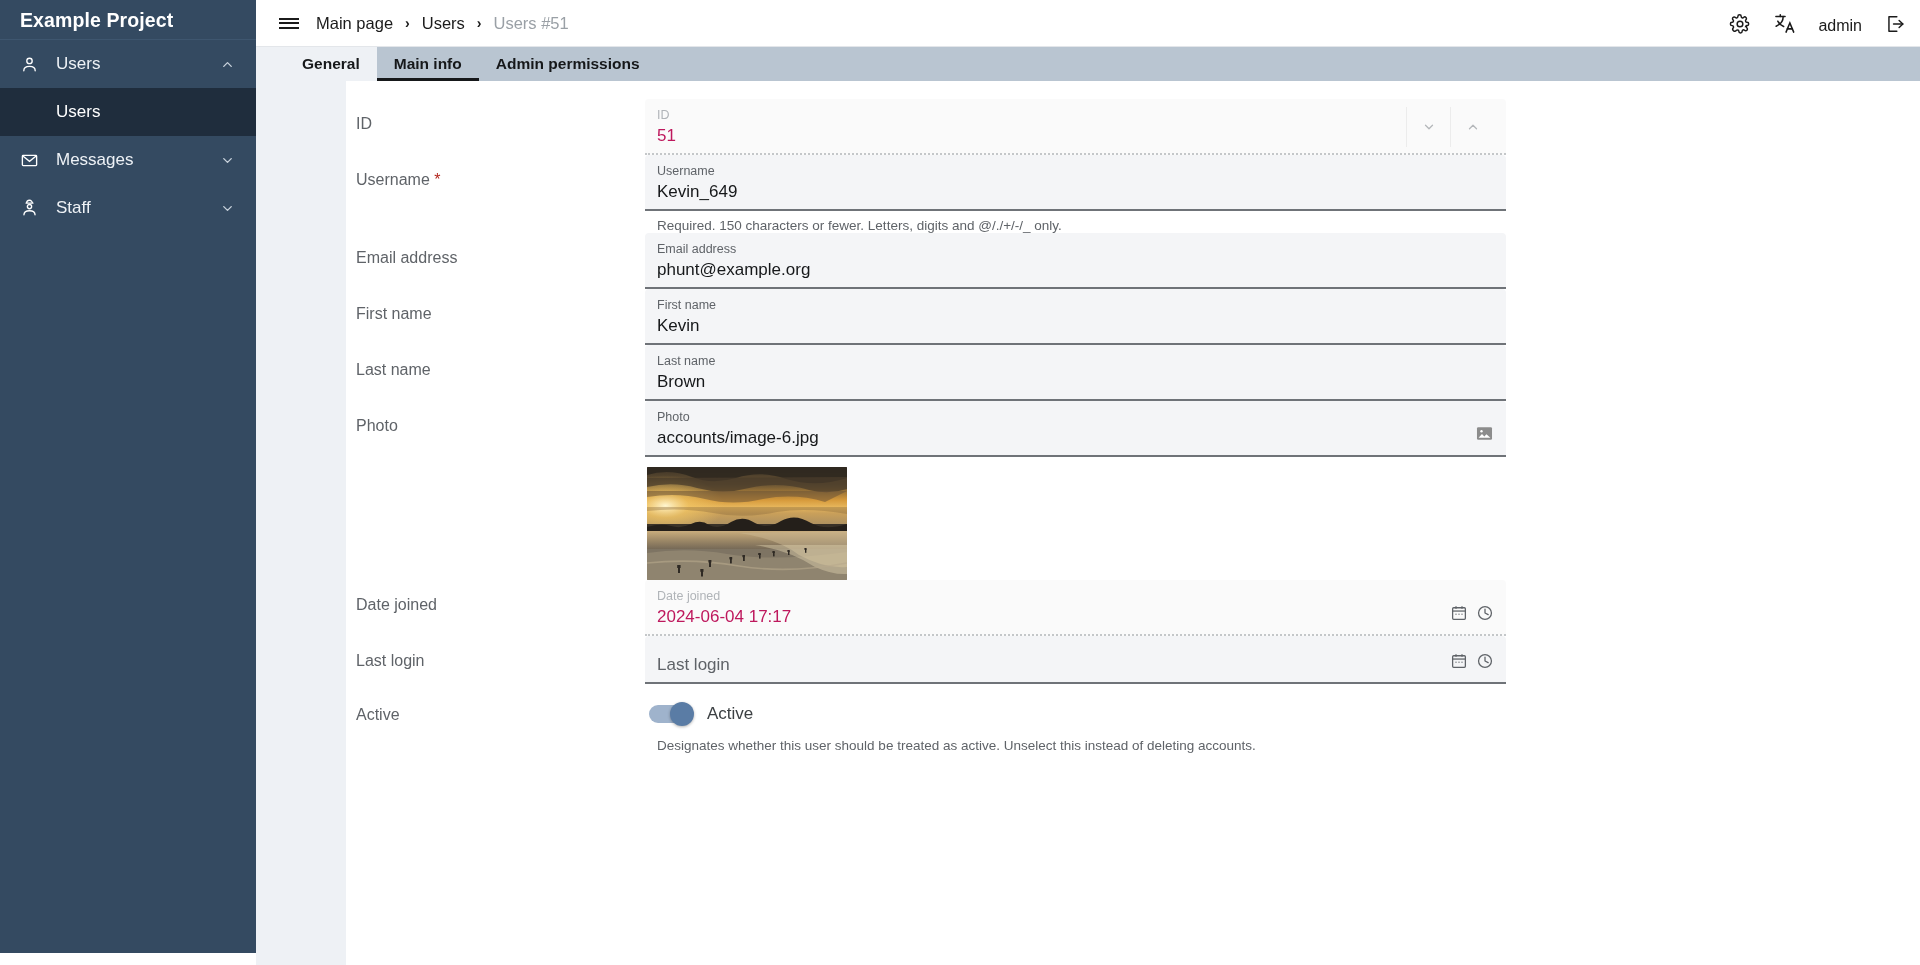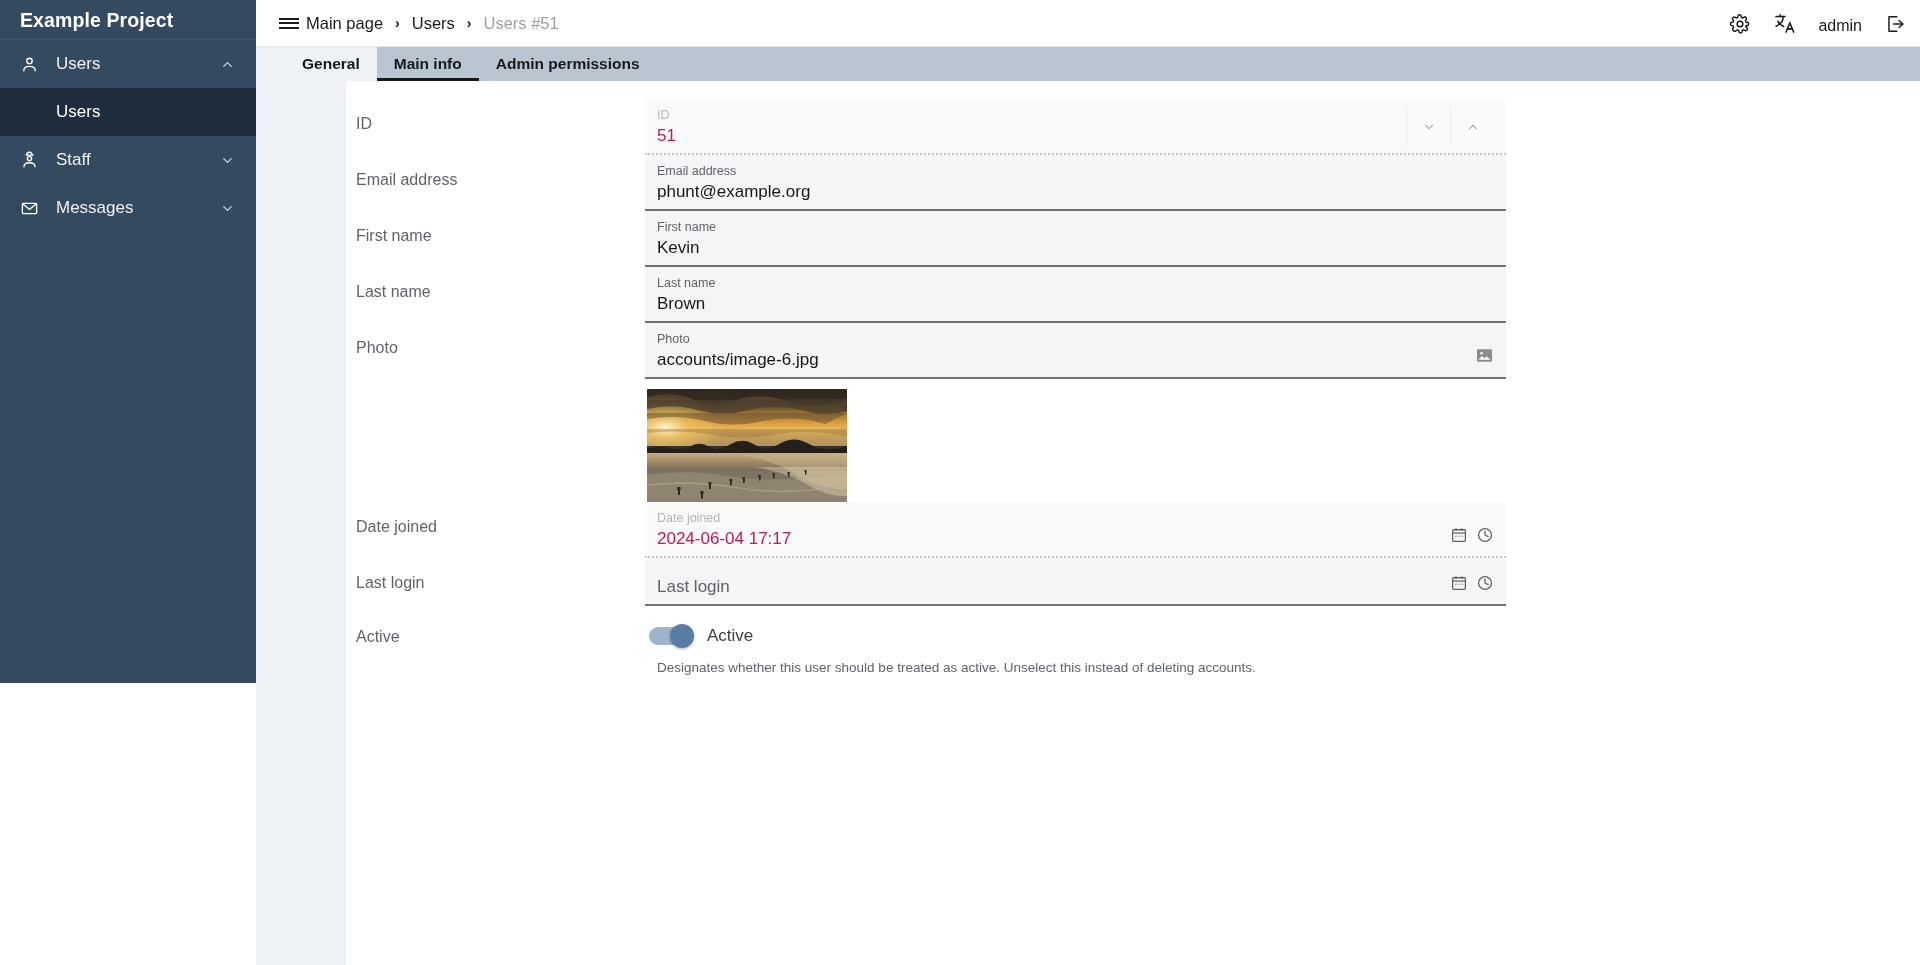--- a/index.html
+++ b/index.html
@@ -7,21 +7,21 @@
     margin: 0; padding: 0;
     width: 1920px; height: 965px;
     overflow: hidden;
     font-family: "Liberation Sans", sans-serif;
     background: #ffffff;
   }
   body { display: flex; }
 
   
   #sidebar {
-    width: 256px; height: 683px; flex: 0 0 256px;
+    width: 256px; height: 953px; flex: 0 0 256px;
     background: #344a61;
     color: #ffffff;
     display: flex; flex-direction: column;
   }
   .brand {
     height: 40px; line-height: 40px;
     padding: 0 20px;
     font-size: 19.5px; font-weight: bold;
     letter-spacing: 0.1px;
     border-bottom: 1px solid #3e5management;
@@ -55,21 +55,21 @@
   
   #topbar {
     height: 47px; flex: 0 0 47px;
     background: #ffffff;
     border-bottom: 1px solid #e3e6ea;
     display: flex; align-items: center;
     padding: 0 14px 0 16px;
   }
   .burger { width: 34px; height: 34px; display:flex; align-items:center; justify-content:center; cursor:pointer; }
   .burger span { display:block; width:20px; height:2px; background:#1b1b1b; margin:2.5px 0; }
-  #breadcrumb { display: flex; align-items: center; font-size: 16.5px; }
+  #breadcrumb { display: flex; align-items: center; margin-left: 10px; font-size: 16.5px; }
   #breadcrumb .crumb { color: #1b1b1b; cursor: pointer; }
   #breadcrumb .crumb.current { color: #9aa0a6; cursor: default; }
   #breadcrumb .sep { color:#1b1b1b; margin: 0 12px; font-size: 14px; font-weight: bold; }
   #topbar-right { margin-left: auto; display: flex; align-items: flex-end; gap: 22px; }
   #topbar-right .tb-ico { cursor:pointer; display:flex; align-items:center; }
   #topbar-right .user { font-size: 16px; color:#1b1b1b; }
 
   
   #tabbar {
     height: 34px; flex: 0 0 34px;
@@ -175,42 +175,42 @@
       </span>
     </div>
 
     <div class="nav-sub">
       <span>Users</span>
     </div>
 
     <div class="nav-item">
       <span class="ico">
         <svg width="19" height="19" viewBox="0 0 24 24" fill="none" stroke="#ffffff" stroke-width="1.7">
+          <rect x="3" y="5.5" width="18" height="13" rx="1"></rect>
+          <polyline points="3.6 6.4 12 13 20.4 6.4"></polyline>
+        </svg>
+      </span>
+      <span class="lbl">Messages</span>
+      <span class="chev">
+        <svg width="15" height="15" viewBox="0 0 24 24" fill="none" stroke="#c8d2dc" stroke-width="2.2" stroke-linecap="round" stroke-linejoin="round">
+            <polyline points="6 9 12 15 18 9"></polyline>
+          </svg>
+      </span>
+    </div>
+
+    <div class="nav-item">
+      <span class="ico">
+        <svg width="19" height="19" viewBox="0 0 24 24" fill="none" stroke="#ffffff" stroke-width="1.7">
           <path d="M7.6 5.2h8.8" stroke-linecap="round"></path>
           <path d="M8.4 5.2a3.6 3.6 0 0 1 7.2 0"></path>
           <circle cx="12" cy="9.6" r="2.7"></circle>
           <path d="M5 20c0-3.3 3.1-5.2 7-5.2s7 1.9 7 5.2" stroke-linecap="round"></path>
         </svg>
       </span>
       <span class="lbl">Staff</span>
-      <span class="chev">
-        <svg width="15" height="15" viewBox="0 0 24 24" fill="none" stroke="#c8d2dc" stroke-width="2.2" stroke-linecap="round" stroke-linejoin="round">
-            <polyline points="6 9 12 15 18 9"></polyline>
-          </svg>
-      </span>
-    </div>
-
-    <div class="nav-item">
-      <span class="ico">
-        <svg width="19" height="19" viewBox="0 0 24 24" fill="none" stroke="#ffffff" stroke-width="1.7">
-          <rect x="3" y="5.5" width="18" height="13" rx="1"></rect>
-          <polyline points="3.6 6.4 12 13 20.4 6.4"></polyline>
-        </svg>
-      </span>
-      <span class="lbl">Messages</span>
       <span class="chev">
         <svg width="15" height="15" viewBox="0 0 24 24" fill="none" stroke="#c8d2dc" stroke-width="2.2" stroke-linecap="round" stroke-linejoin="round">
             <polyline points="6 9 12 15 18 9"></polyline>
           </svg>
       </span>
     </div>
 
   </div>
 </aside>
 
@@ -297,20 +297,34 @@
               </div>
               <div class="spin">
                 <svg width="14" height="14" viewBox="0 0 24 24" fill="none" stroke="#b4b7ba" stroke-width="2.2" stroke-linecap="round" stroke-linejoin="round">
                     <polyline points="6 15 12 9 18 15"></polyline>
                   </svg>
               </div>
             </div>
           </div>
         </div>
 
+        <div class="row">
+          <div class="row-label">
+            <span>Username</span><span class="req"> *</span>
+          </div>
+          <div class="row-field">
+            <div class="tf">
+              <div class="tf-inner">
+                <div class="tf-lbl">Username</div>
+                <div class="tf-val">Kevin_649</div>
+              </div>
+            </div>
+            <div class="help">Required. 150 characters or fewer. Letters, digits and @/./+/-/_ only.</div>
+          </div>
+        </div>
 
         <div class="row">
           <div class="row-label">Email address</div>
           <div class="row-field">
             <div class="tf">
               <div class="tf-inner">
                 <div class="tf-lbl">Email address</div>
                 <div class="tf-val">phunt@example.org</div>
               </div>
             </div>

